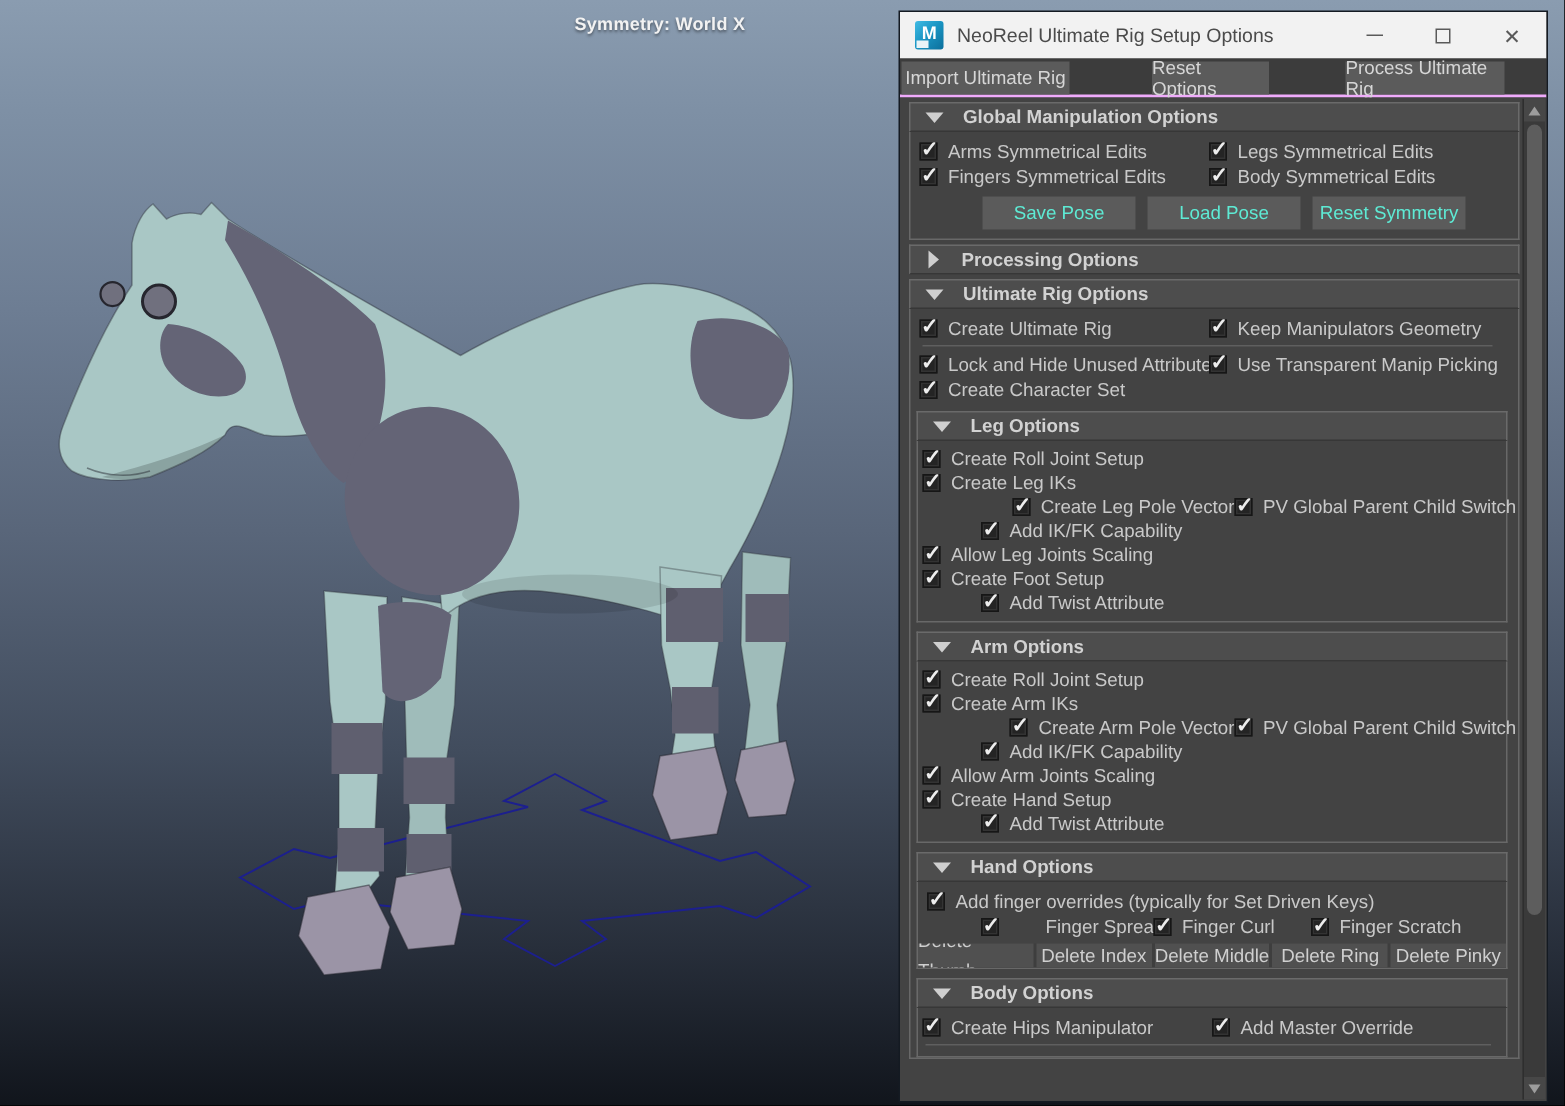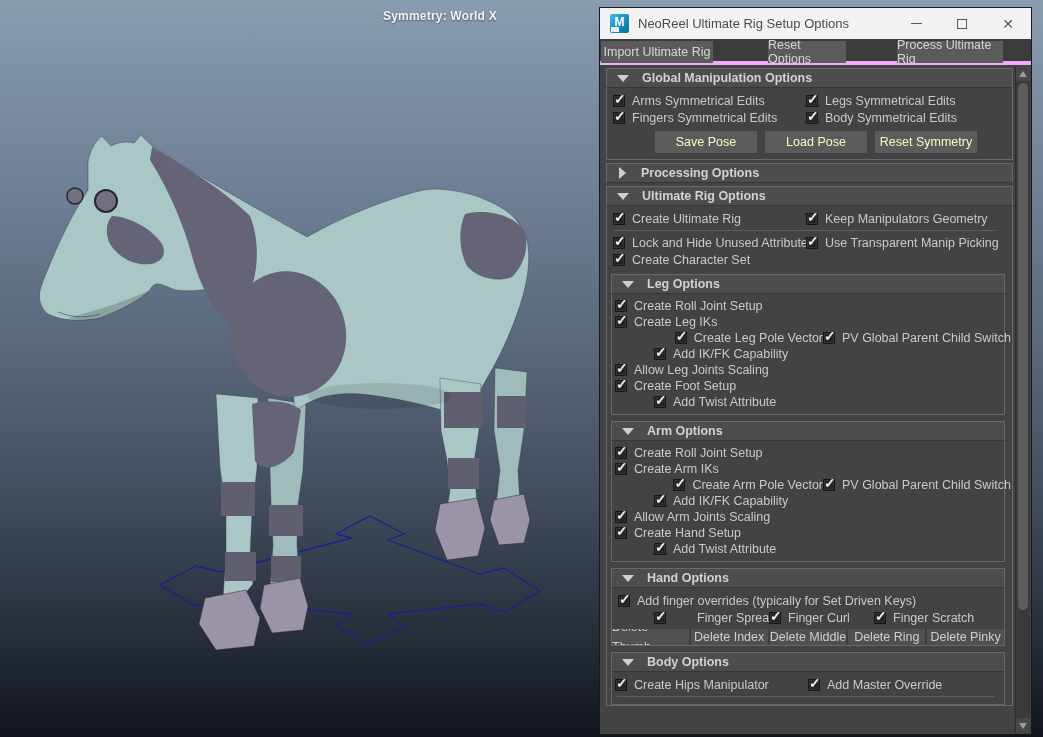--- a/index.html
+++ b/index.html
@@ -31,21 +31,21 @@
     color:#fff; font-weight:bold; font-size:12px; text-align:center; line-height:17px; flex:none;
   }
   .app-icon .mini-tag { position:absolute; left:1px; bottom:1px; width:8px; height:5px; background:#e9f3f7; }
   .title-text { color:#4b4b4b; font-size:13px; }
   .win-controls { position:absolute; right:0; top:0; height:31px; display:flex; }
   .win-btn { width:46px; height:31px; display:flex; align-items:center; justify-content:center; cursor:default; }
   .glyph-min { width:11px; height:1px; background:#5a5a5a; }
   .glyph-max { width:10px; height:10px; border:1px solid #5a5a5a; }
   .glyph-close { color:#5a5a5a; font-size:14px; line-height:1; }
 
-  .toolbar { height:26px; background:#3c3c3c; position:relative; flex:none; border-bottom:4px solid #f0abfc; }
+  .toolbar { height:26px; background:#3c3c3c; position:relative; flex:none; border-bottom:2px solid #f0abfc; }
   .tb-btn {
     position:absolute; top:2px; height:22px; background:#5b5b5b; color:#d6d6d6;
     font-size:12.5px; display:flex; align-items:center; justify-content:center;
   }
   .tb-import  { left:1px;  width:112px; }
   .tb-reset   { left:168px; width:78px; }
   .tb-process { left:297px; width:106px; }
 
   .content { flex:1; position:relative; background:#434343; }
   .sections { position:absolute; left:6px; top:3px; width:407px; }
@@ -74,21 +74,21 @@
     box-shadow:inset 0 0 0 1px rgba(255,255,255,.07);
   }
   .cb::after {
     content:"\2713"; position:absolute; left:0px; top:-5px;
     font-size:14px; font-weight:bold; color:#ededed;
   }
   .indent-a { margin-left:39px; }
   .hr { height:1px; background:#5f5f5f; margin:3px 10px 3px 2px; }
 
   .btn-row { display:flex; gap:8px; margin:5px 8px 2px 42px; }
-  .btn { width:102px; height:22px; background:#5b5b5b; color:#fef9c3; font-size:12.5px;
+  .btn { width:102px; height:22px; background:#5b5b5b; color:#5eead4; font-size:12.5px;
          display:flex; align-items:center; justify-content:center; flex:none; }
 
   
   .frame-body.host { padding:4px 7px 0 4px; }
   .subrows { padding-left:2px; }
   .frame.sub { margin-top:6px; margin-bottom:0; }
   .frame.sub .frame-body { padding:4px 0 4px 3px; }
 
   
   .hand-body { padding:4px 0 0 0 !important; }

